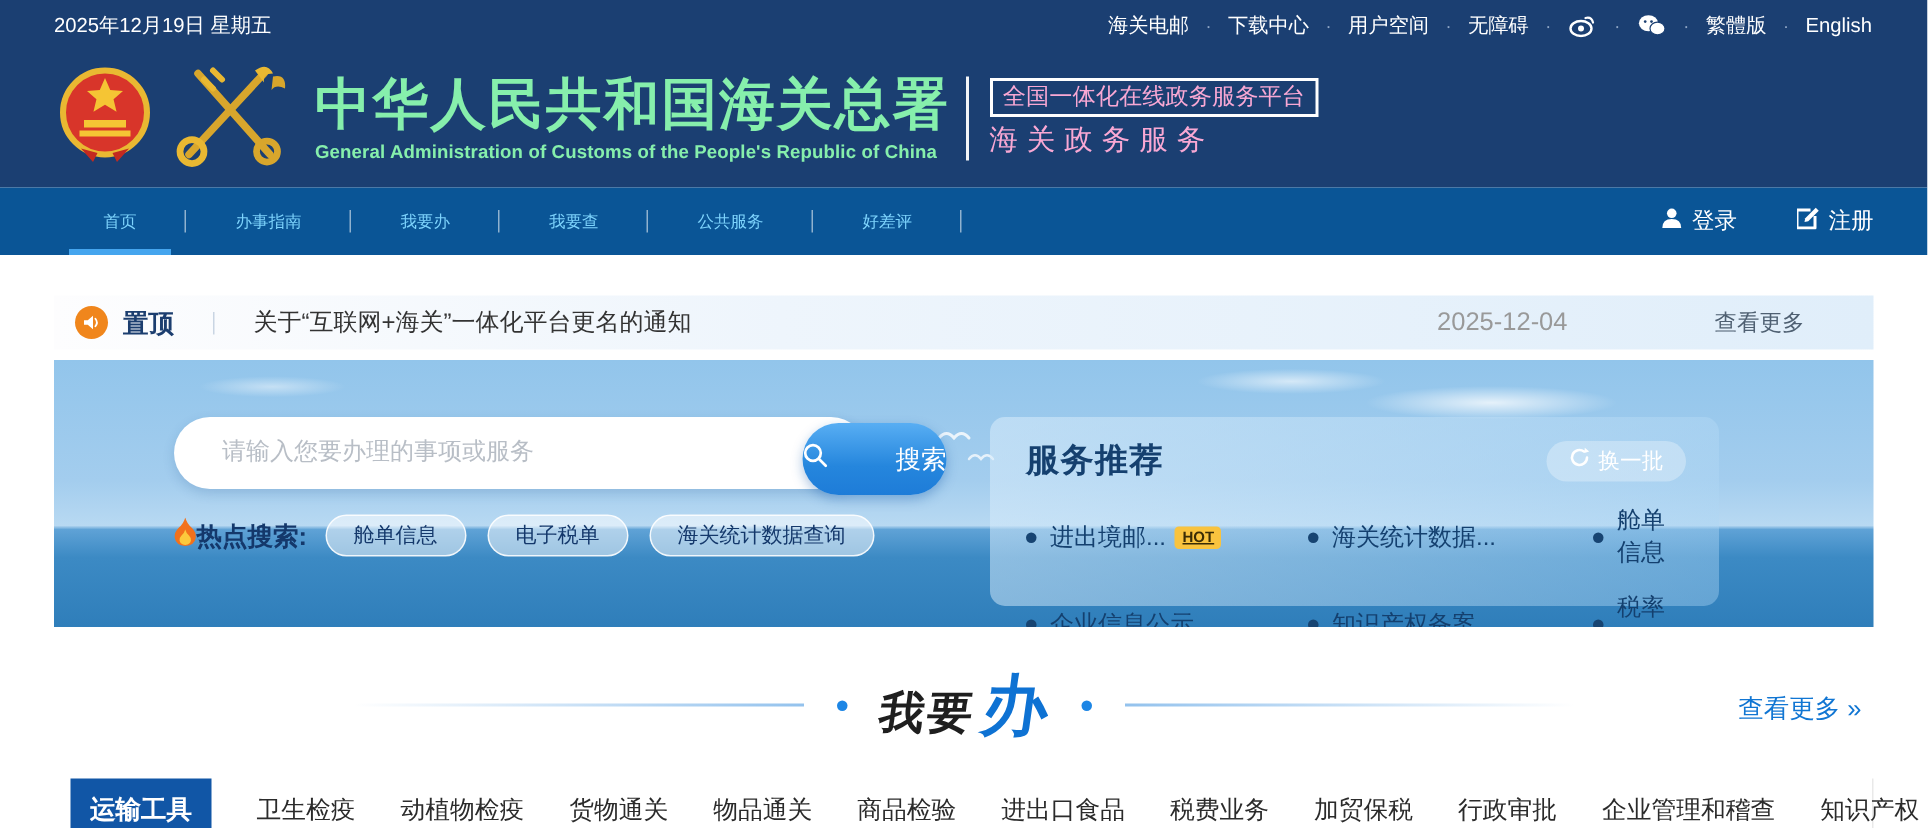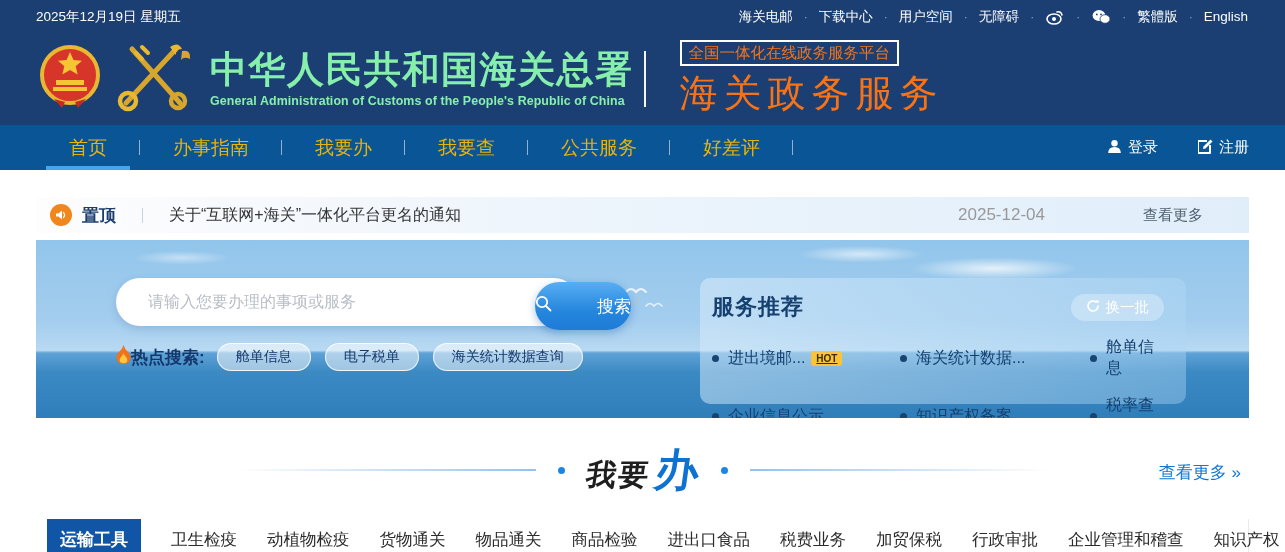--- a/index.html
+++ b/index.html
@@ -15,28 +15,28 @@
   .dot-sep { color:#8fa6c6; margin:0 11px; font-size:12px; }
   .sm-icon { display:inline-flex; width:20px; height:20px; align-items:center; justify-content:center; cursor:pointer; }
 
   .header-main { height:92px; display:flex; align-items:center; padding-left:40px; }
   .emblem { flex:0 0 auto; }
   .customs-emblem { flex:0 0 auto; margin-left:10px; }
   .title-block { margin-left:14px; color:#86efac; }
   .site-title { font-size:37px; font-weight:bold; letter-spacing:1.5px; line-height:1.1; }
   .site-sub { font-size:12.4px; font-weight:bold; margin-top:3px; letter-spacing:0.1px; }
   .v-divider { width:2px; height:56px; background:rgba(255,255,255,0.95); margin:0 14px 0 10px; }
-  .platform { color:#f97316;margin-left:20px; }
+  .platform { color:#f9a8d4; }
   .platform-badge { display:inline-block; border:2px solid #fff; padding:0 7px; font-size:15.5px; line-height:22px; }
-  .platform-name { font-size:38px; letter-spacing:6px; margin-top:2px; font-weight:500; }
+  .platform-name { font-size:19px; letter-spacing:6px; margin-top:2px; font-weight:500; }
 
   
   .nav { background:#0a5596; height:45px; display:flex; align-items:stretch; padding:0 36px; }
   .nav-item { position:relative; display:flex; align-items:center; padding:0 33px;
-    color:#eab308; font-size:19px; cursor:pointer; }
+    color:#7dd3fc; font-size:11px; cursor:pointer; }
   .nav-item:not(:last-of-type)::after { content:""; position:absolute; right:0; top:15px;
     width:1px; height:15px; background:rgba(255,255,255,0.55); }
   .nav-item.active::before { content:""; position:absolute; left:10px; right:10px; bottom:0;
     height:4px; background:#45a5ee; }
   .nav-auth { margin-left:auto; display:flex; align-items:center; gap:40px; }
   .auth-link { display:flex; align-items:center; gap:6px; color:#fff; font-size:15px; cursor:pointer; }
 
   
   .notice { margin:27px 36px 0; height:36px; display:flex; align-items:center; padding:0 14px;
     background:linear-gradient(90deg,#fdfdfe 0%,#eef5fc 40%,#e0eefa 100%); }
@@ -67,23 +67,23 @@
     border-radius:26px; background:linear-gradient(180deg,#58aef3 0%,#2586dd 60%,#1e7cd8 100%);
     color:#fff; font-size:17px; display:flex; align-items:center; justify-content:space-between; gap:3px;
     cursor:pointer; box-shadow:0 3px 8px rgba(20,90,170,0.35); }
 
   .hot-row { position:absolute; left:80px; top:103px; display:flex; align-items:center; }
   .hot-label { display:flex; align-items:center; gap:0; font-size:17px; font-weight:bold; color:#14386b; }
   .hot-pills { display:flex; gap:14px; margin-left:12px; }
   .hot-pill { padding:4px 18px; border-radius:15px; background:rgba(255,255,255,0.5);
     border:1px solid rgba(255,255,255,0.85); color:#14386b; font-size:14px; cursor:pointer; white-space:nowrap; }
 
-  .svc-panel { position:absolute; left:664px; top:38px; width:486px; height:126px; border-radius:10px;
+  .svc-panel { position:absolute; left:624px; top:38px; width:486px; height:126px; border-radius:10px;
     background:linear-gradient(135deg,rgba(218,237,251,0.55),rgba(168,211,243,0.42));
-    padding:14px 22px 0 12px; }
+    padding:14px 22px 0 24px; }
   .svc-head { display:flex; align-items:center; justify-content:space-between; }
   .svc-title { font-size:22px; font-weight:bold; color:#15406f; letter-spacing:1px; }
   .refresh-btn { display:flex; align-items:center; gap:6px; background:rgba(255,255,255,0.3);
     border:none; border-radius:14px; padding:4px 15px; color:#fff; font-size:14.5px; cursor:pointer; }
   .svc-grid { margin-top:15px; display:grid; grid-template-columns:188px 190px 1fr; row-gap:16px; }
   .svc-item { display:flex; align-items:center; color:#14406f; font-size:16px; font-weight:500; cursor:pointer; }
   .svc-dot { width:7px; height:7px; border-radius:50%; background:#174472; margin-right:9px; flex:0 0 auto; }
   .hot-badge { background:#f9c33e; color:#3a2c05; font-size:10px; font-weight:bold;
     padding:2px 5px; border-radius:3px; margin-left:6px;text-decoration:underline; }
 

